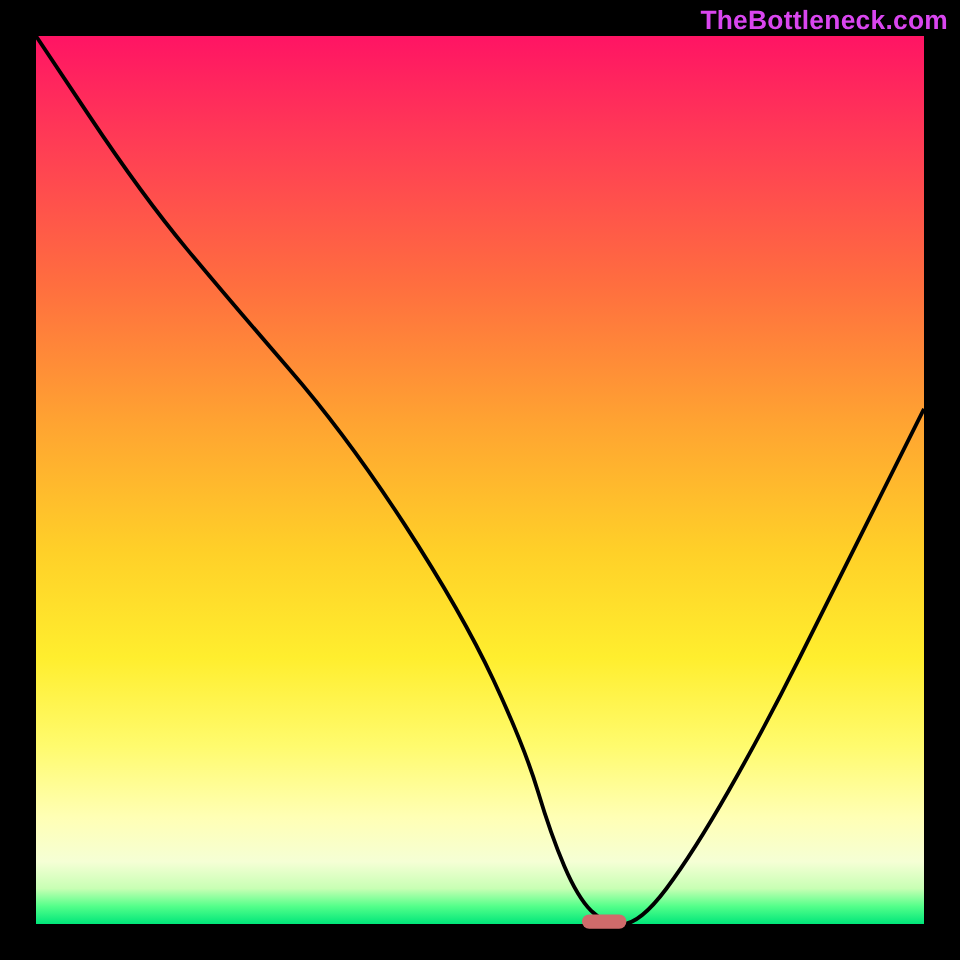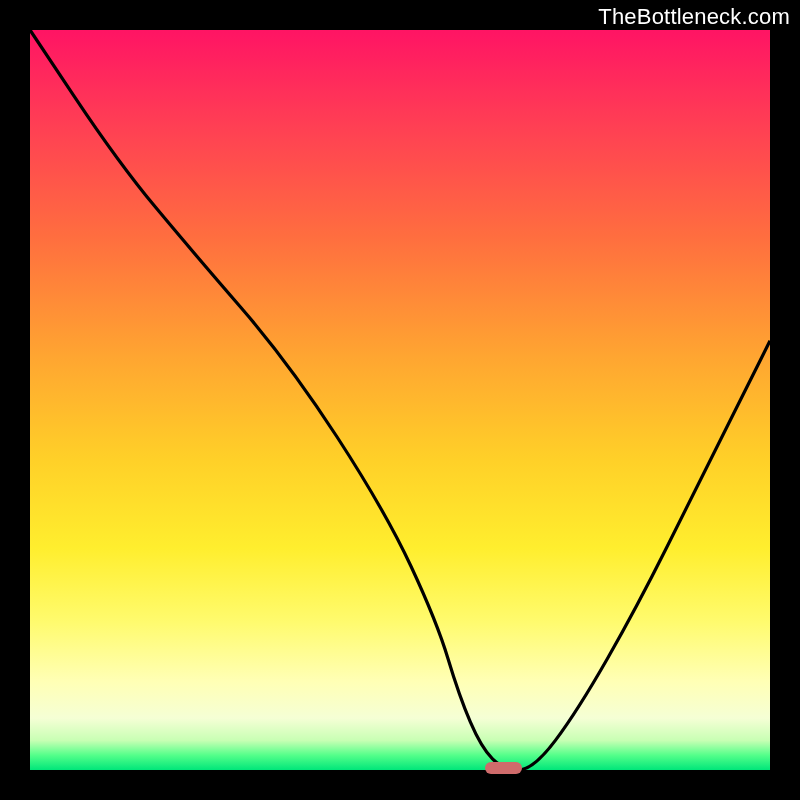--- a/index.html
+++ b/index.html
@@ -36,23 +36,23 @@
       #f5ffd5 93%,
       #c8ffb4 96%,
       #54ff8a 98%,
       #00e67a 100%
     );
   }
   .watermark {
     position: absolute;
     top: 4px;
     right: 10px;
-    color: #ffffff;
+    color: #d946ef;
     font-size: 22px;
-    font-weight: 400;
+    font-weight: 700;
     letter-spacing: 0.2px;
     user-select: none;
   }
   svg.curve {
     position: absolute;
     left: 0;
     top: 0;
     width: 740px;
     height: 740px;
     overflow: visible;

